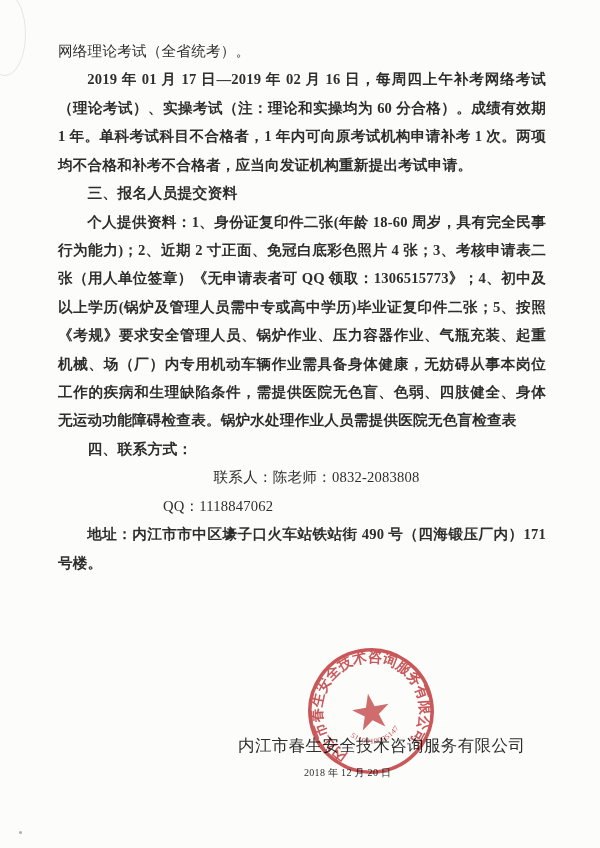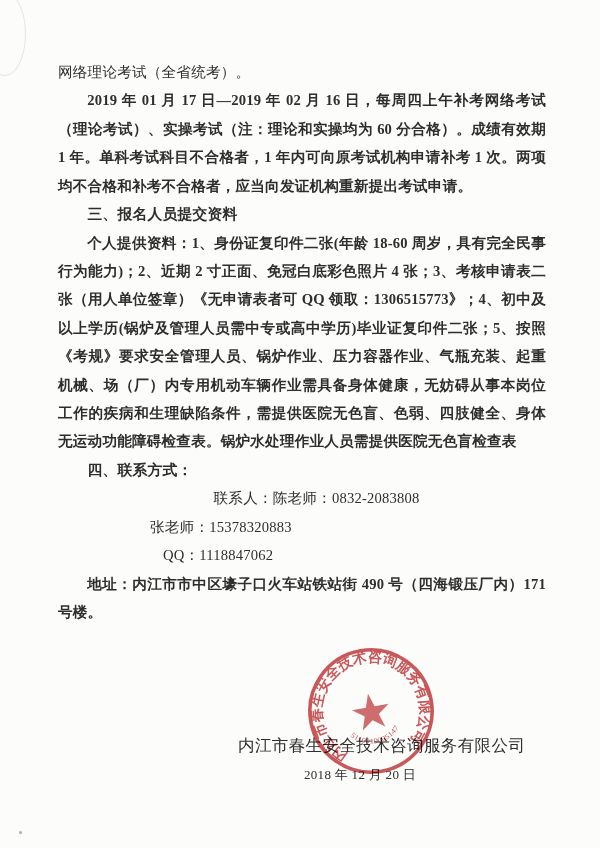--- a/index.html
+++ b/index.html
@@ -8,21 +8,21 @@
     position:relative;
     width:600px; height:848px;
     margin:0 auto;
     background:var(--page-bg, #fcfcfa);
     overflow:hidden;
     font-family:"Liberation Serif","DejaVu Serif",serif;
     color:var(--ink, #2e2e2e);
   }
   .content {
     position:absolute;
-    left:58px; top:58px; width:488px;
+    left:58px; top:37px; width:488px;
     font-size:14.6px;
     line-height:28.42px;
     letter-spacing:0.2px;
     text-align:justify;
   }
   .content p { margin:0; }
   .no-indent { text-indent:0; text-align:left; }
   .para { text-indent:2em;font-weight:bold; }
   .heading {
     font-family:Liberation Serif, serif;
@@ -38,21 +38,21 @@
   .company-line {
     position:absolute;
     left:238px; top:735px;
     font-size:16.5px;
     letter-spacing:0.4px;
     white-space:nowrap;
   }
   .date-line {
     position:absolute;
     left:304px; top:766px;
-    font-size:13px;
+    font-size:10px;
     letter-spacing:0.3px;
     white-space:nowrap;
   }
   .seal {
     position:absolute;
     left:306px; top:646px;
     width:130px; height:130px;
     transform:rotate(-10deg);
     opacity:0.85;
     mix-blend-mode:multiply;
@@ -83,21 +83,20 @@
 
   <div class="crease"></div>
 
   <div class="content">
     <p class="no-indent">网络理论考试（全省统考）。</p>
     <p class="para">2019 年 01 月 17 日—2019 年 02 月 16 日，每周四上午补考网络考试（理论考试）、实操考试（注：理论和实操均为 60 分合格）。成绩有效期 1 年。单科考试科目不合格者，1 年内可向原考试机构申请补考 1 次。两项均不合格和补考不合格者，应当向发证机构重新提出考试申请。</p>
     <p class="heading">三、报名人员提交资料</p>
     <p class="para">个人提供资料：1、身份证复印件二张(年龄 18-60 周岁，具有完全民事行为能力)；2、近期 2 寸正面、免冠白底彩色照片 4 张；3、考核申请表二张（用人单位签章）《无申请表者可 QQ 领取：1306515773》；4、初中及以上学历(锅炉及管理人员需中专或高中学历)毕业证复印件二张；5、按照《考规》要求安全管理人员、锅炉作业、压力容器作业、气瓶充装、起重机械、场（厂）内专用机动车辆作业需具备身体健康，无妨碍从事本岗位工作的疾病和生理缺陷条件，需提供医院无色盲、色弱、四肢健全、身体无运动功能障碍检查表。锅炉水处理作业人员需提供医院无色盲检查表</p>
     <p class="heading">四、联系方式：</p>
     <p class="contact contact-1">联系人：陈老师：0832-2083808</p>
-    <p class="contact contact-2">张老师：15378320883</p>
     <p class="contact contact-3">QQ：1118847062</p>
     <p class="para">地址：内江市市中区壕子口火车站铁站街 490 号（四海锻压厂内）171 号楼。</p>
   </div>
 
   <div class="company-line">内江市春生安全技术咨询服务有限公司</div>
   <div class="date-line">2018 年 12 月 20 日</div>
 
   <div class="seal">
     <svg viewBox="0 0 200 200">
       <defs>

